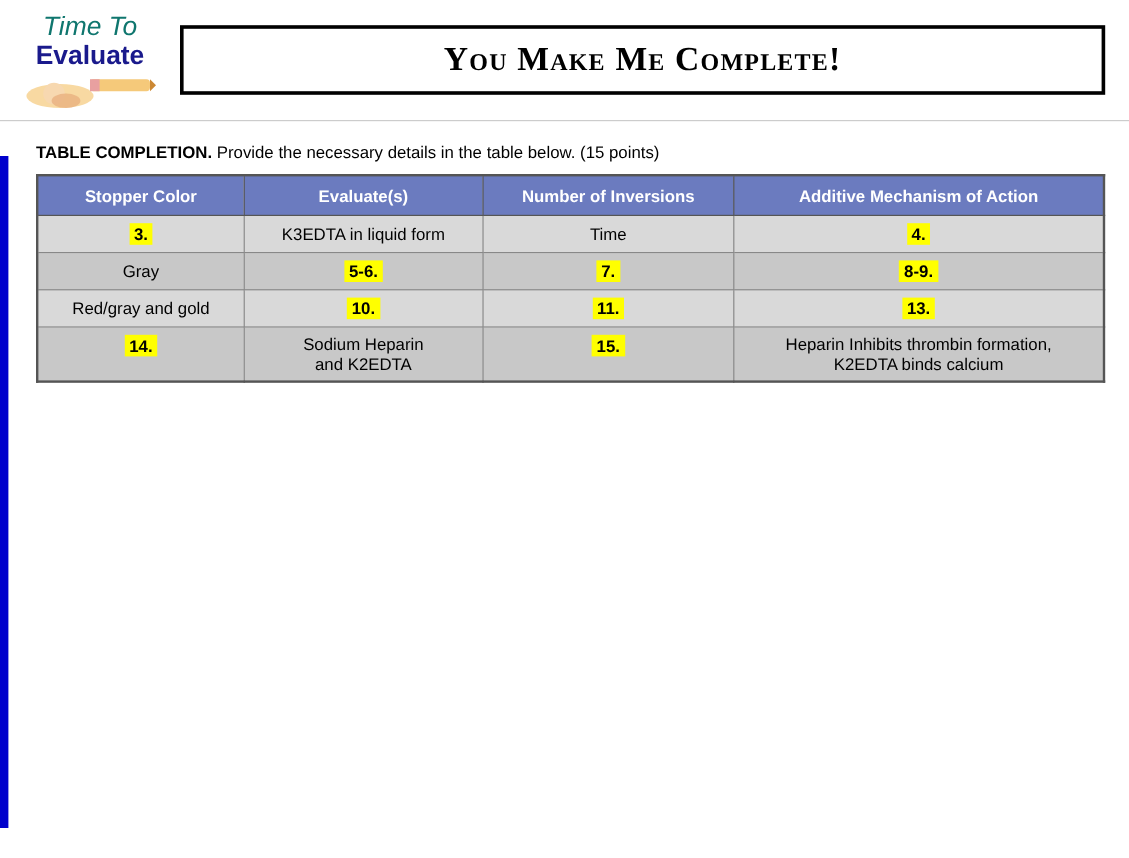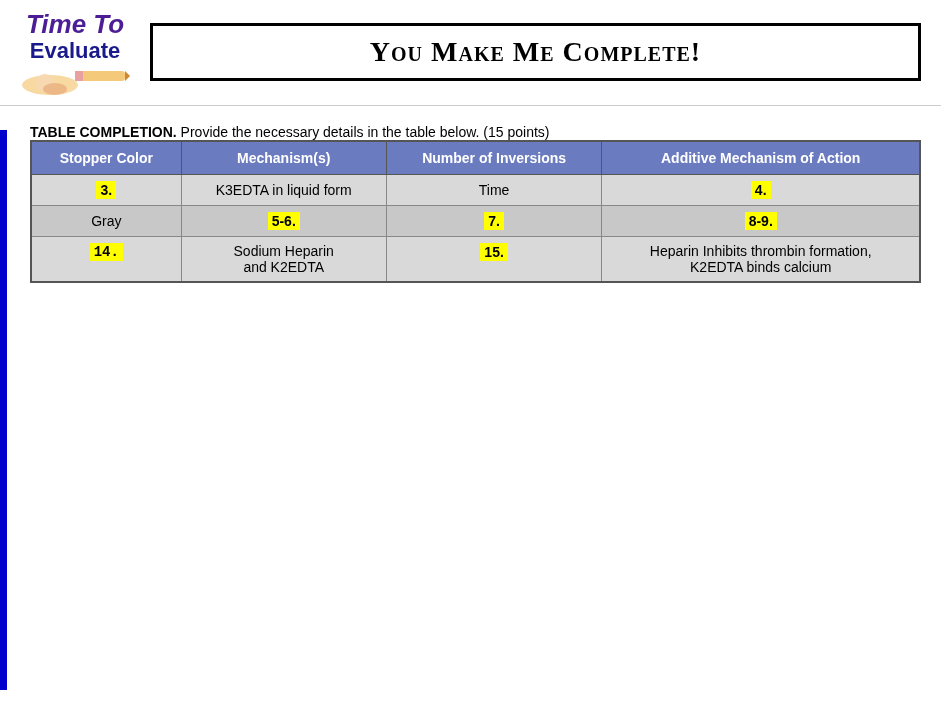--- a/index.html
+++ b/index.html
@@ -42,23 +42,23 @@
     }
 
     .header-logo {
       display: flex;
       flex-direction: column;
       align-items: center;
       min-width: 110px;
     }
 
     .logo-text-top {
-      font-size: 26px;
-      font-weight: bold;
-      color: #4c1d95;
+      font-size: 22px;
+      font-weight: normal;
+      color: #0f766e;
       font-style: italic;
       line-height: 1.1;
     }
 
     .logo-text-bottom {
       font-size: 22px;
       font-weight: bold;
       color: #1a1a8c;
       line-height: 1.1;
     }
@@ -75,21 +75,21 @@
       font-weight: bold;
       font-family: 'Georgia', serif;
       letter-spacing: 1px;
       color: #000;
       font-variant: small-caps;
       margin-top: 40px;
     }
 
     
     .instruction {
-      padding: 18px 30px 0 30px;
+      padding: 18px 30px 10px 30px;
       font-size: 14px;
       color: #000;
     }
 
     .instruction strong {
       font-weight: bold;
     }
 
     
     .table-container {
@@ -177,21 +177,21 @@
 
   <div class="instruction">
     <strong>TABLE COMPLETION.</strong><span> Provide the necessary details in the table below. (15 points)</span>
   </div>
 
   <div class="table-container">
     <table>
       <thead>
         <tr>
           <th>Stopper Color</th>
-          <th>Mechanism(s)</th>
+          <th>Evaluate(s)</th>
           <th>Number of Inversions</th>
           <th>Additive Mechanism of Action</th>
         </tr>
       </thead>
       <tbody>
 
 
         <tr>
           <td style="vertical-align:top; padding-top:6px;">
             <span class="number-badge">3.</span>
@@ -209,23 +209,35 @@
             <span class="number-badge">5-6.</span>
           </td>
           <td style="vertical-align:top; padding-top:6px;">
             <span class="number-badge">7.</span>
           </td>
           <td style="vertical-align:top; padding-top:6px;">
             <span class="number-badge">8-9.</span>
           </td>
         </tr>
 
-
-        <tr>
-          <td style="vertical-align:top; padding-top:6px;font-family:Liberation Mono, monospace;">
+        <tr>
+          <td>Red/gray and gold</td>
+          <td style="vertical-align:top; padding-top:6px;">
+            <span class="number-badge">10.</span>
+          </td>
+          <td style="vertical-align:top; padding-top:6px;">
+            <span class="number-badge">11.</span>
+          </td>
+          <td style="vertical-align:top; padding-top:6px;">
+            <span class="number-badge">13.</span>
+          </td>
+        </tr>
+
+        <tr>
+          <td style="vertical-align:top; padding-top:6px;">
             <span class="number-badge">14.</span>
           </td>
           <td>Sodium Heparin<br>and K2EDTA</td>
           <td style="vertical-align:top; padding-top:6px;">
             <span class="number-badge">15.</span>
           </td>
           <td>Heparin Inhibits thrombin formation,<br>K2EDTA binds calcium</td>
         </tr>
       </tbody>
     </table>

